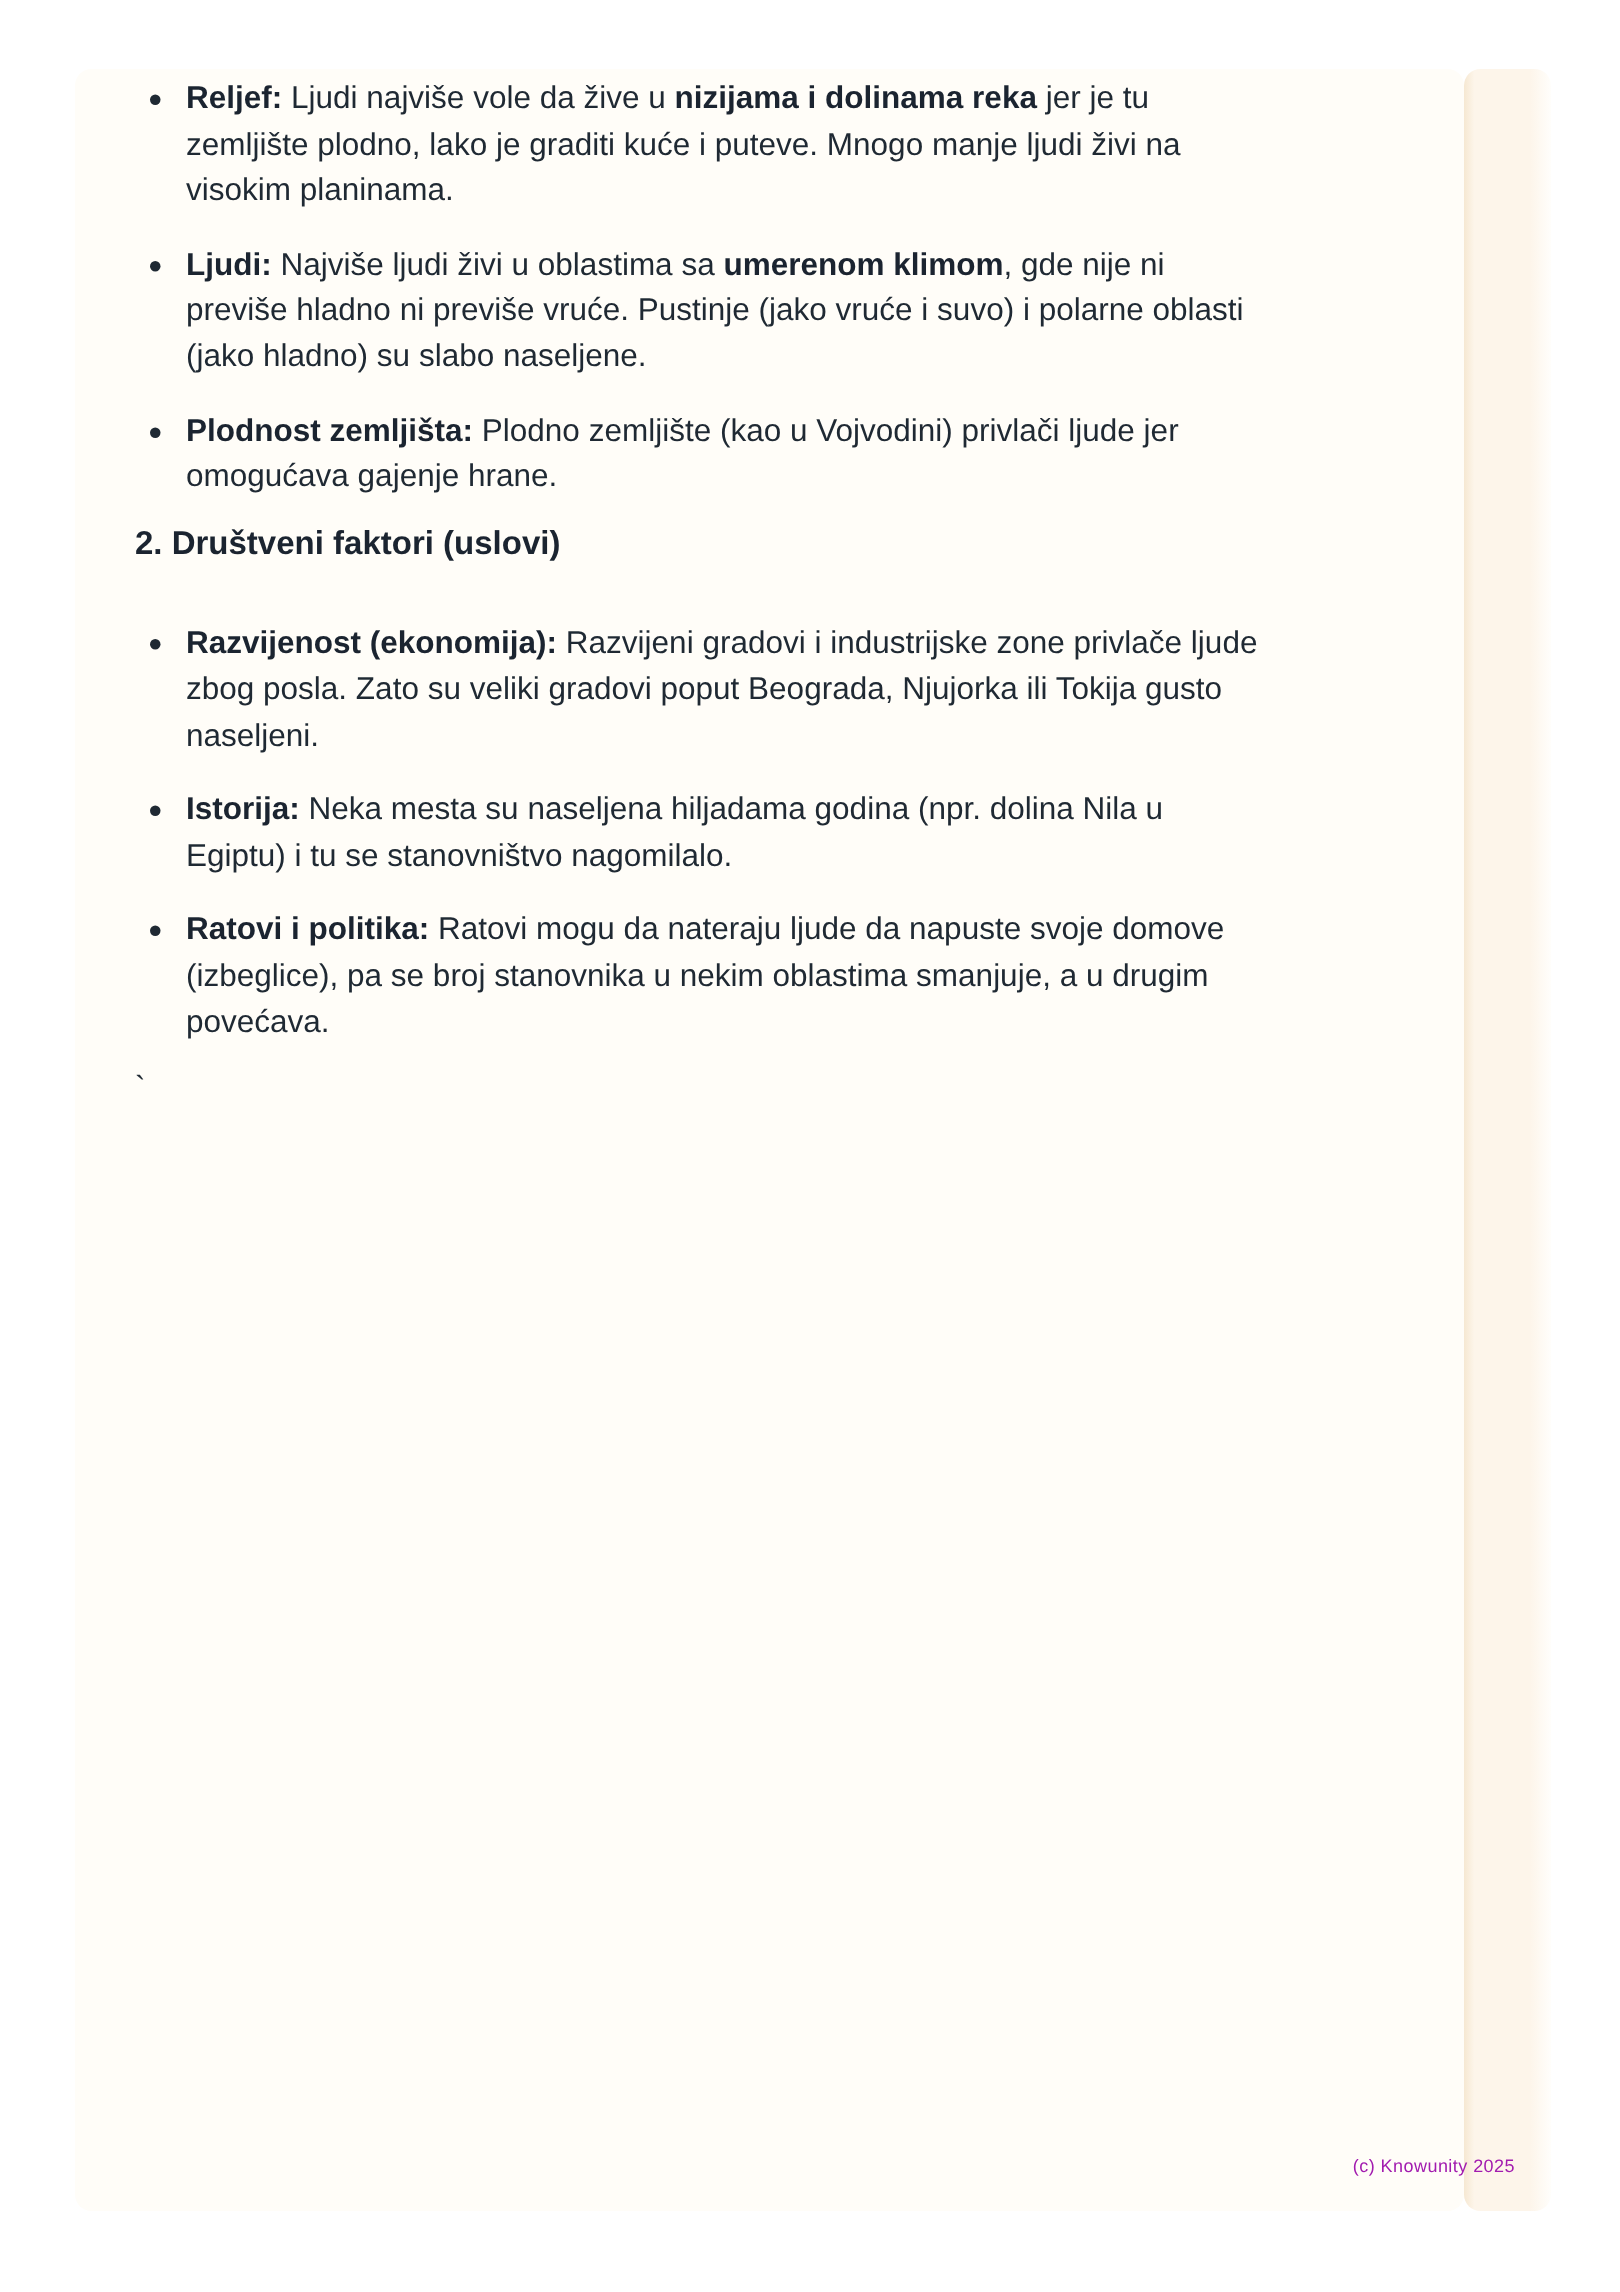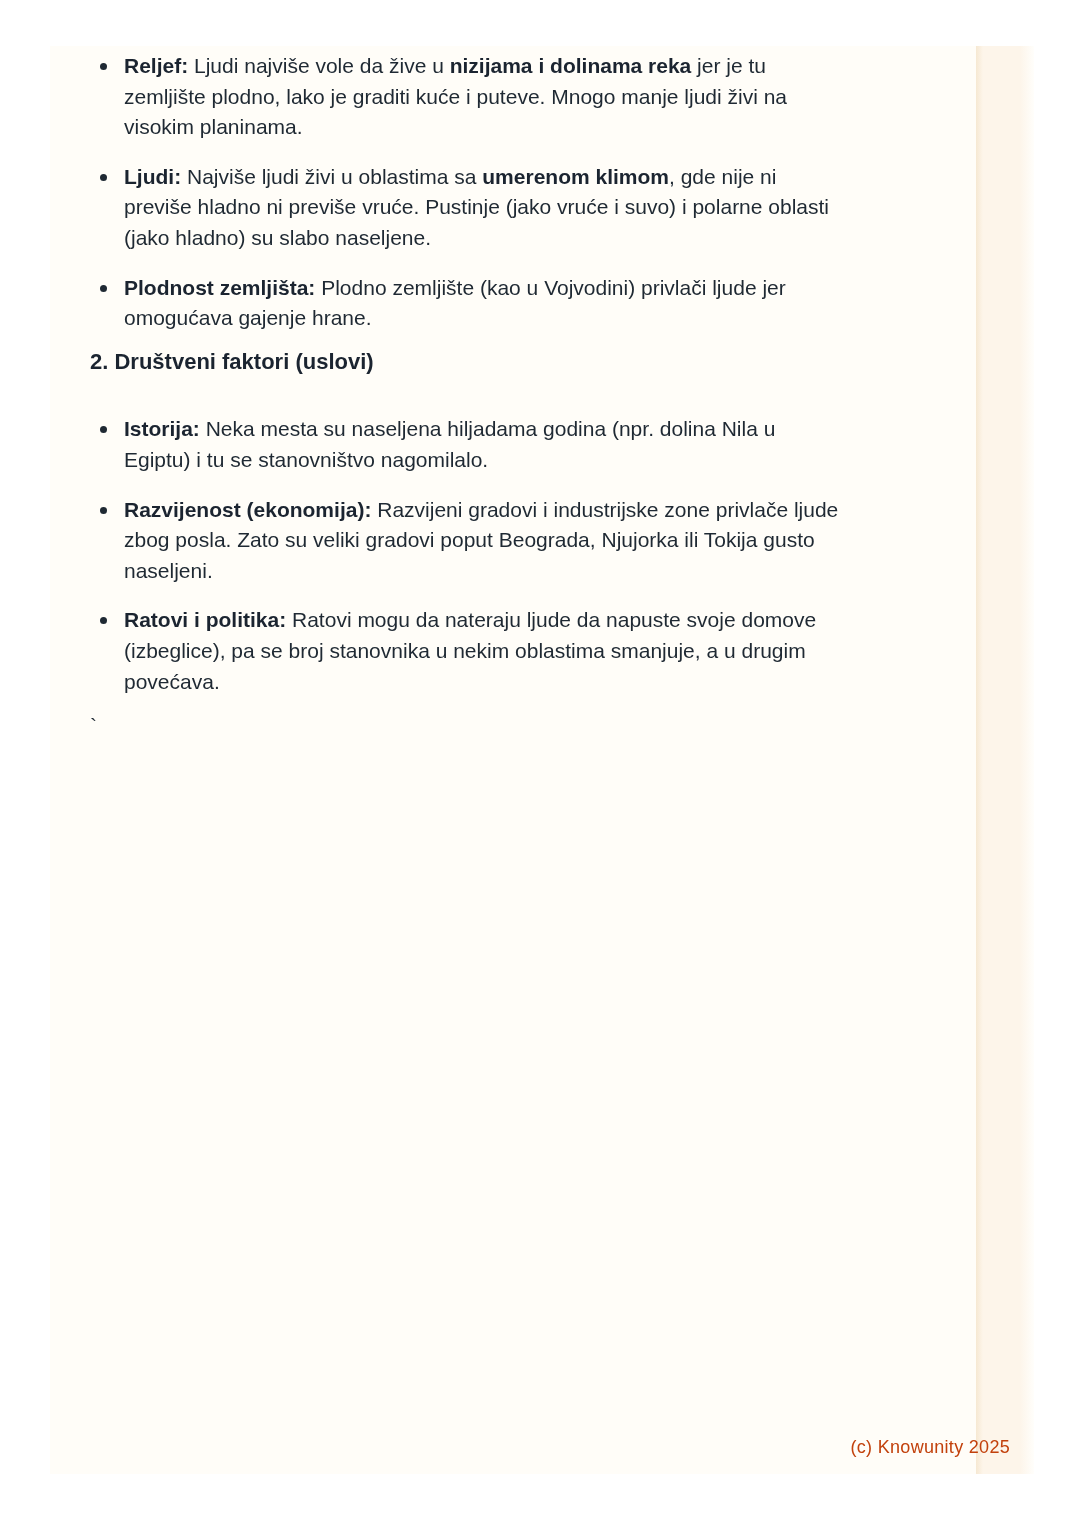--- a/index.html
+++ b/index.html
@@ -1,15 +1,15 @@
 <!DOCTYPE html>
 <html><head>
 <meta charset="utf-8">
 <style>
-  * { margin: 0; padding: 0; box-sizing: border-box; }
+  * { margin: 0; padding: 0; box-sizing: border-box; border-radius: 11px; }
   html, body {
     width: 1080px;
     height: 1528px;
     background: #ffffff;
     font-family: "Liberation Sans", sans-serif;
     overflow: hidden;
   }
   .viewer {
     position: relative;
     width: 1080px;
@@ -74,23 +74,23 @@
   .stray {
     margin-top: 14px;
     padding-left: 3px;
     font-size: 21px;
     color: #1f2933;
   }
   .footer {
     position: absolute;
     top: 1437px;
     right: 70px;
-    font-size: 18px;
+    font-size: 12px;
     letter-spacing: 0.3px;
-    color: #c2410c;
+    color: #a21caf;
     z-index: 5;
   }
 </style>
 </head>
 <body>
 
 <div class="viewer">
 
   <div class="page-card"></div>
 
@@ -99,22 +99,22 @@
   <div class="content">
     <ul class="bullets" id="list-physical">
         <li class="bullet-item"><span class="dot"></span><span><strong>Reljef:</strong><span> Ljudi najviše vole da žive u </span><strong>nizijama i dolinama reka</strong><span> jer je tu zemljište plodno, lako je graditi kuće i puteve. Mnogo manje ljudi živi na visokim planinama.</span></span></li>
         <li class="bullet-item"><span class="dot"></span><span><strong>Ljudi:</strong><span> Najviše ljudi živi u oblastima sa </span><strong>umerenom klimom</strong><span>, gde nije ni previše hladno ni previše vruće. Pustinje (jako vruće i suvo) i polarne oblasti (jako hladno) su slabo naseljene.</span></span></li>
         <li class="bullet-item"><span class="dot"></span><span><strong>Plodnost zemljišta:</strong><span> Plodno zemljište (kao u Vojvodini) privlači ljude jer omogućava gajenje hrane.</span></span></li>
       </ul>
 
     <h2 class="section-heading">2. Društveni faktori (uslovi)</h2>
 
     <ul class="bullets" id="list-social">
+        <li class="bullet-item"><span class="dot"></span><span><strong>Razvijenost (ekonomija):</strong><span> Razvijeni gradovi i industrijske zone privlače ljude zbog posla. Zato su veliki gradovi poput Beograda, Njujorka ili Tokija gusto naseljeni.</span></span></li>
         <li class="bullet-item"><span class="dot"></span><span><strong>Istorija:</strong><span> Neka mesta su naseljena hiljadama godina (npr. dolina Nila u Egiptu) i tu se stanovništvo nagomilalo.</span></span></li>
-        <li class="bullet-item"><span class="dot"></span><span><strong>Razvijenost (ekonomija):</strong><span> Razvijeni gradovi i industrijske zone privlače ljude zbog posla. Zato su veliki gradovi poput Beograda, Njujorka ili Tokija gusto naseljeni.</span></span></li>
         <li class="bullet-item"><span class="dot"></span><span><strong>Ratovi i politika:</strong><span> Ratovi mogu da nateraju ljude da napuste svoje domove (izbeglice), pa se broj stanovnika u nekim oblastima smanjuje, a u drugim povećava.</span></span></li>
       </ul>
 
     <p class="stray">`</p>
   </div>
 
   <div class="footer">(c) Knowunity 2025</div>
 
 </div>
 

